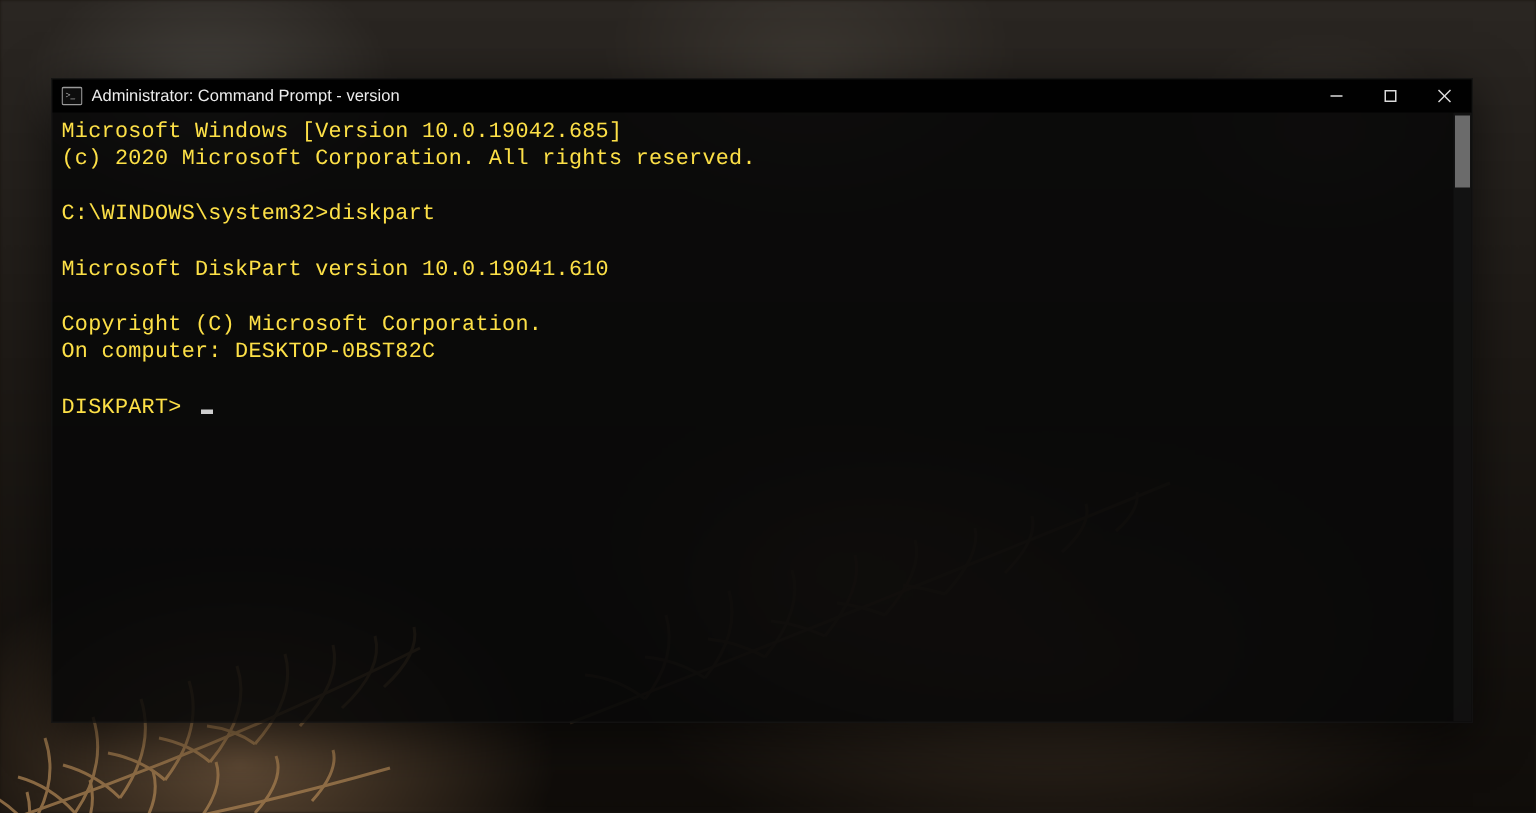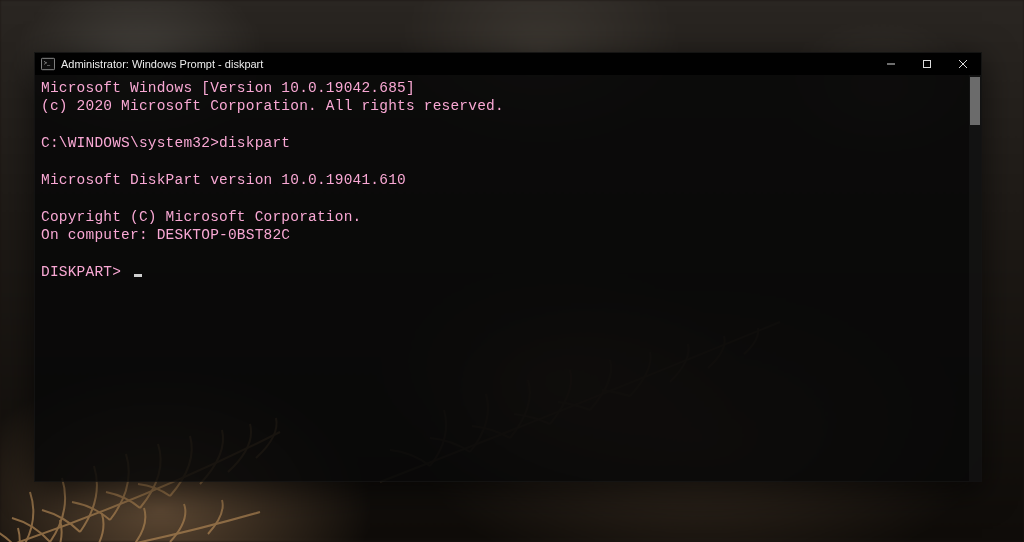--- a/index.html
+++ b/index.html
@@ -95,21 +95,21 @@
     .terminal-body {
       flex: 1;
       position: relative;
       overflow: hidden;
     }
     .terminal-content {
       position: absolute;
       left: 6px;
       top: 4px;
       right: 14px;
-      color: #f9a8d4;
+      color: #fde047;
       font-size: 14.5px;
       line-height: 18.4px;
       white-space: pre;
       font-family: Consolas, 'Courier New', monospace;
       letter-spacing: 0.2px;
     }
     .scrollbar {
       position: absolute;
       right: 0;
       top: 0;
@@ -187,21 +187,21 @@
       <path d="M270 134 Q256 130 242 128"></path>
   </g>
 </svg>
 
 <div class="terminal-window">
   <div class="titlebar">
     <svg class="titlebar-icon" viewBox="0 0 16 16">
       <rect x="0.5" y="1.5" width="15" height="13" rx="1" fill="#0d0d0d" stroke="#9a9a9a" stroke-width="1"></rect>
       <text x="3" y="9.5" font-size="7" fill="#d8d8d8" font-family="Consolas">&gt;_</text>
     </svg>
-    <span class="titlebar-title">Administrator: Windows Prompt - diskpart</span>
+    <span class="titlebar-title">Administrator: Command Prompt - version</span>
     <div class="win-controls">
       <div class="win-btn">
         <svg width="10" height="10" viewBox="0 0 10 10">
           <line x1="1" y1="5" x2="9" y2="5" stroke="#dcdcdc" stroke-width="1"></line>
         </svg>
       </div>
       <div class="win-btn">
         <svg width="10" height="10" viewBox="0 0 10 10">
           <rect x="1.5" y="1.5" width="7" height="7" fill="none" stroke="#dcdcdc" stroke-width="1"></rect>
         </svg>

